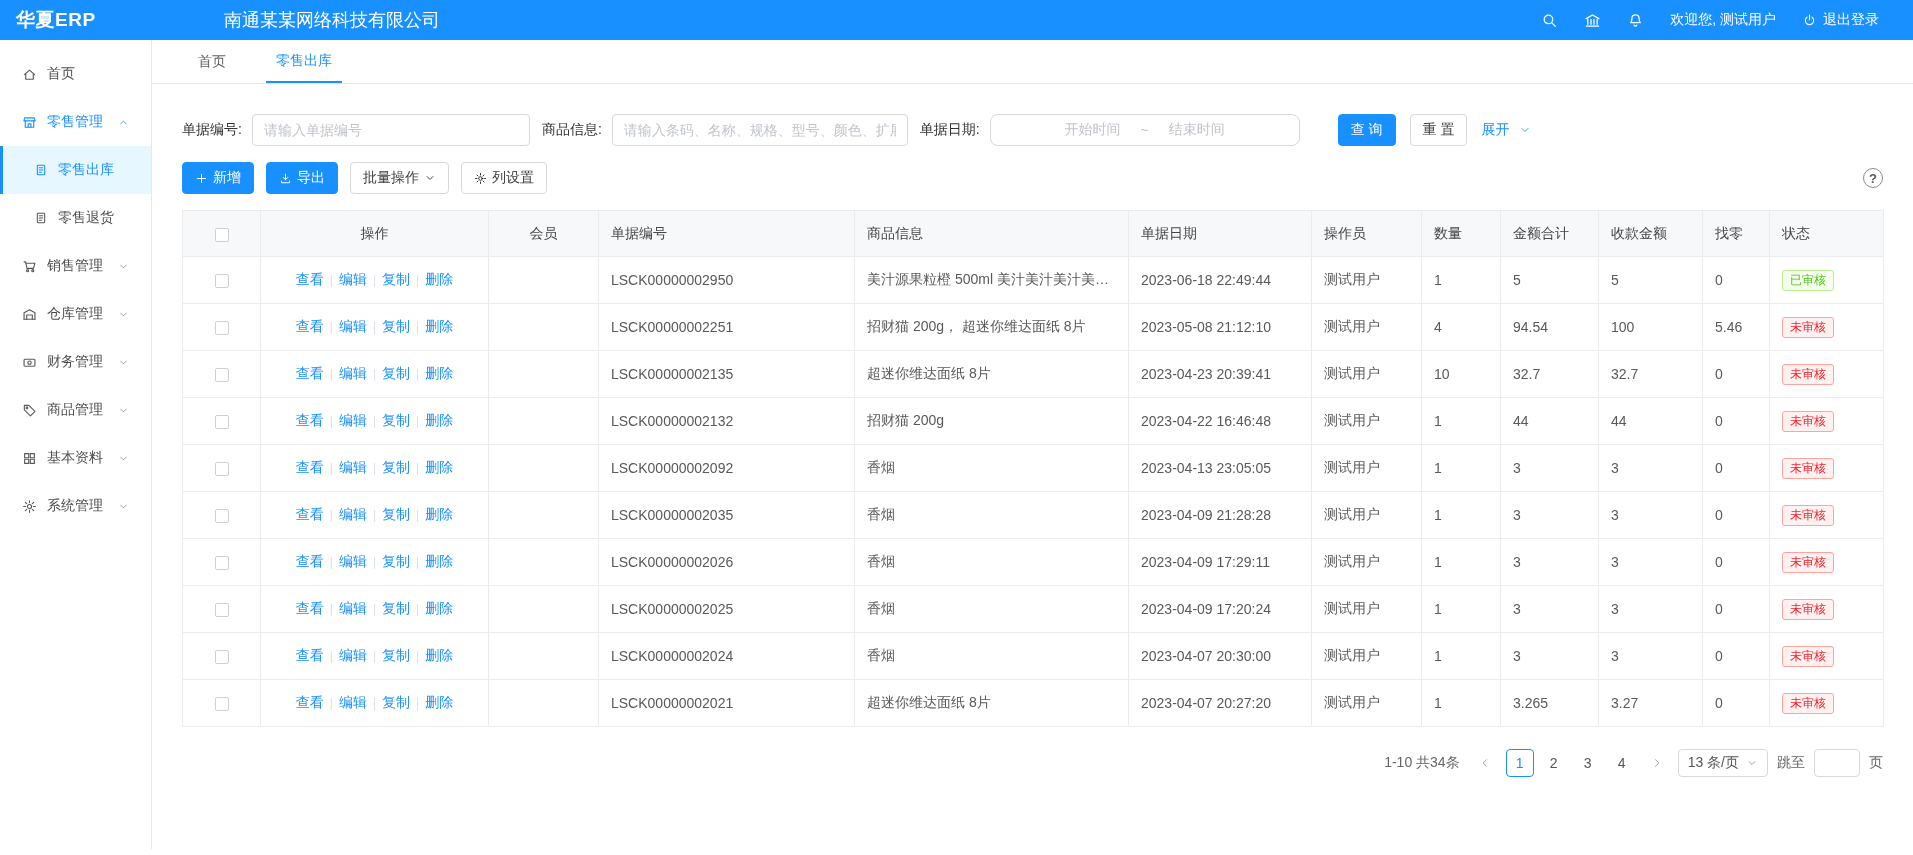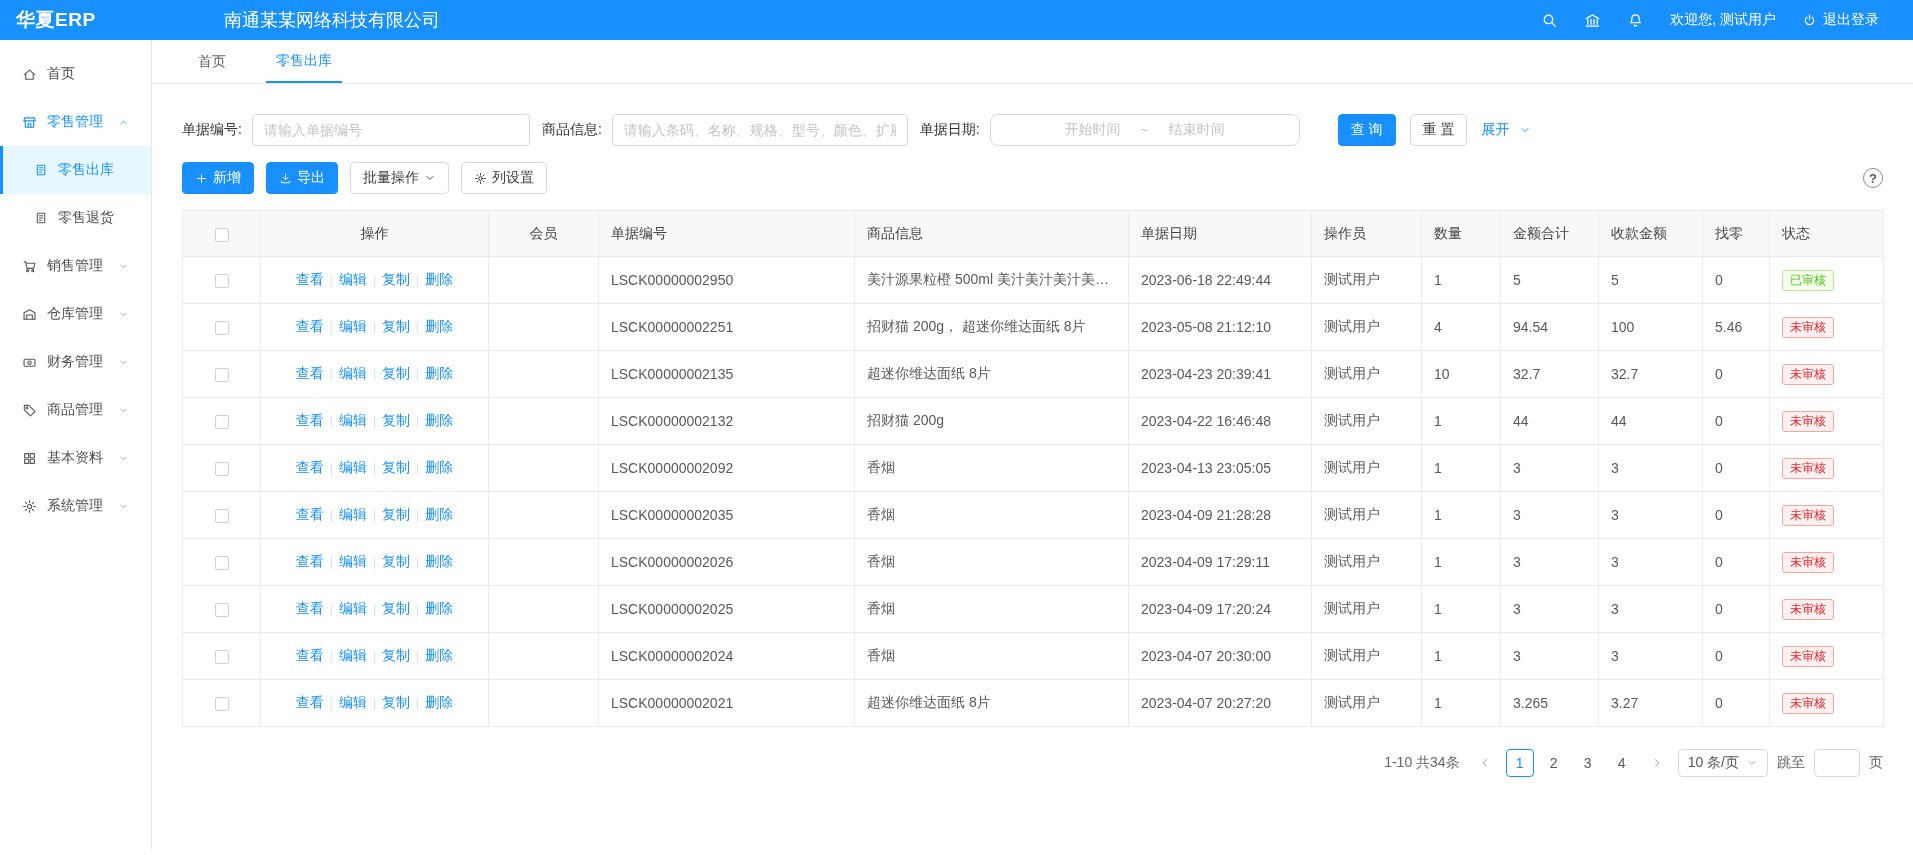--- a/index.html
+++ b/index.html
@@ -521,21 +521,21 @@
               <span class="pnum">2</span>
               <span class="pnum">3</span>
               <span class="pnum">4</span>
             </span>
           <span class="parrow">
               <svg viewBox="0 0 16 16" width="12" height="12" fill="none" stroke="currentColor" stroke-width="1.2" stroke-linecap="round" stroke-linejoin="round">
                 <path d="M6 3.5 10.5 8 6 12.5"></path>
               </svg>
             </span>
           <span class="psize">
-            <span>10 条/页</span>
+            <span>13 条/页</span>
             <span class="ic">
                 <svg viewBox="0 0 16 16" width="12" height="12" fill="none" stroke="currentColor" stroke-width="1.2" stroke-linecap="round" stroke-linejoin="round">
                   <path d="M4 6 8 10l4-4"></path>
                 </svg>
               </span>
           </span>
           <span>跳至</span>
           <input class="jumpin" value="" style="">
           <span>页</span>
         </div>

